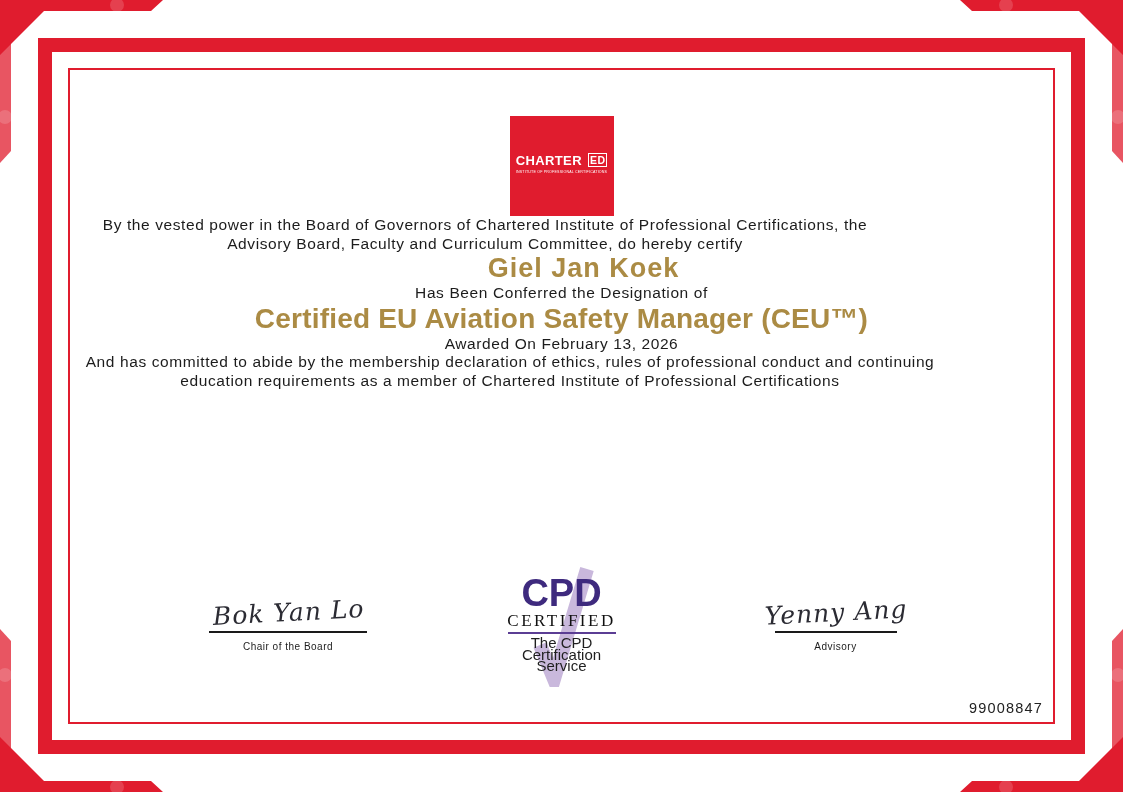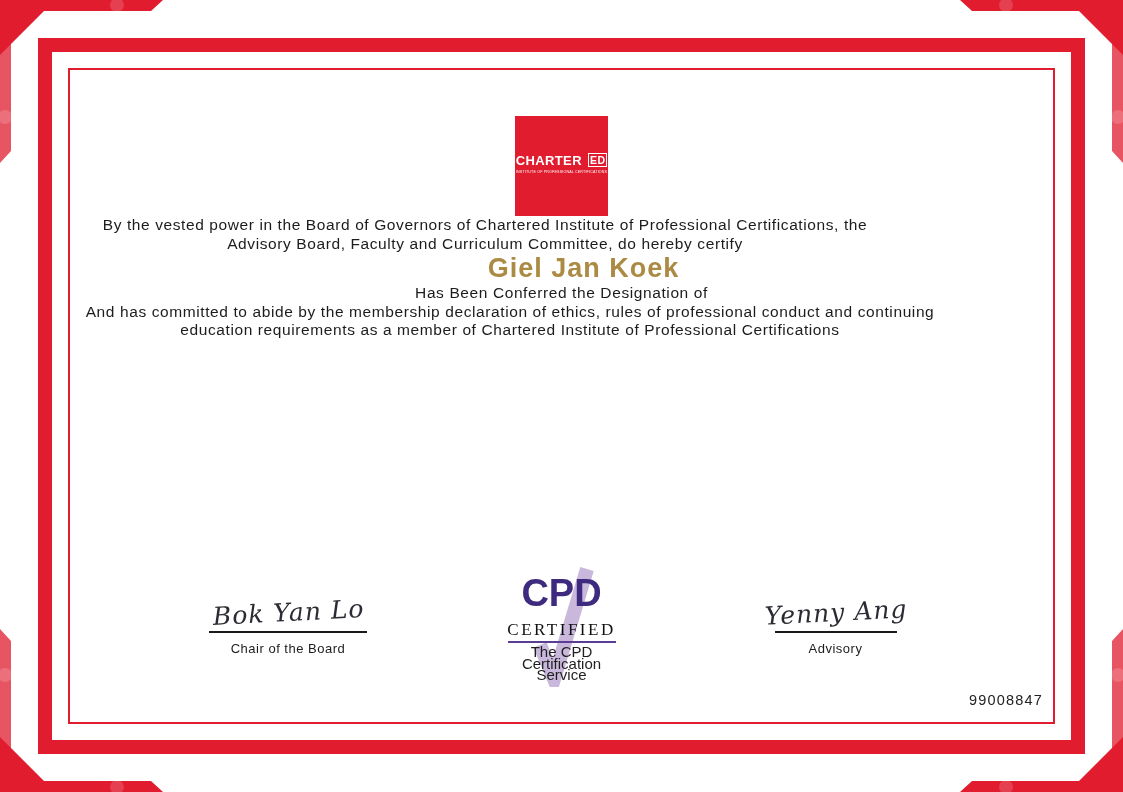--- a/index.html
+++ b/index.html
@@ -21,21 +21,21 @@
   .corner.tr{right:0;top:0;transform:scaleX(-1);}
   .corner.bl{left:0;bottom:0;transform:scaleY(-1);}
   .corner.br{right:0;bottom:0;transform:scale(-1,-1);}
   
   .border-thick{position:absolute;left:38px;top:38px;right:38px;bottom:38px;border:14px solid var(--red);}
   .border-thin{position:absolute;left:68px;top:68px;right:68px;bottom:68px;border:2px solid var(--red);}
   
   .content{position:absolute;left:70px;top:70px;right:70px;bottom:70px;text-align:center;}
   .content p,.content h1,.content h2{margin:0;}
   .logo{
-    width:93px;height:100px;background:var(--red);margin:46px auto 0;
+    width:104px;height:100px;background:var(--red);margin:46px auto 0;
     display:flex;flex-direction:column;justify-content:center;align-items:center;
   }
   .logo-brand{color:#fff;font-weight:bold;font-size:13px;letter-spacing:.4px;display:flex;align-items:center;line-height:1;}
   .logo-brand .boxed{border:1px solid #fff;padding:0 1px;margin-left:6px;font-size:10.5px;line-height:12px;}
   .logo-sub{color:#fff;font-size:8px;white-space:nowrap;transform:scale(.45);transform-origin:center top;margin-top:3px;letter-spacing:.4px;}
   .bodytext{font-size:15.5px;line-height:18.5px;letter-spacing:.6px;}
   .intro{margin:22px auto 0;max-width:830px;}
   .recipient{margin-top:16px;font-size:27px;font-weight:bold;color:var(--gold);letter-spacing:1px;padding-left:44px;}
   .conferred{margin-top:14px;}
   .designation{margin-top:16px;font-size:28px;font-weight:bold;color:var(--gold);letter-spacing:.2px;}
@@ -48,31 +48,31 @@
   .sig-block.left{left:118px;width:200px;}
   .sig-block.right{left:668px;width:195px;}
   .sig-script{
     font-family:"DejaVu Serif",serif;font-style:italic;font-size:25px;color:#2b2b33;
     height:52px;display:flex;align-items:flex-end;justify-content:center;transform:rotate(-3deg);
     letter-spacing:1px;
   }
   .sig-line{height:1.5px;background:#1a1a1a;margin:4px auto 0;}
   .sig-block.left .sig-line{width:158px;}
   .sig-block.right .sig-line{width:122px;}
-  .sig-title{margin-top:8px;font-size:13px;letter-spacing:.5px;}
+  .sig-title{margin-top:8px;font-size:10px;letter-spacing:.5px;}
   
   .cpd{position:absolute;left:50%;transform:translateX(-50%);top:0;width:140px;}
   .cpd-inner{position:relative;}
   .cpd-check{position:absolute;left:0;top:-8px;z-index:0;}
   .cpd-acronym{position:relative;z-index:1;font-size:38px;line-height:36px;font-weight:800;color:var(--purple);letter-spacing:0;}
-  .cpd-certified{position:relative;z-index:1;font-family:"Liberation Serif",serif;font-size:17px;letter-spacing:2.5px;color:#101010;margin-top:10px;line-height:18px;}
+  .cpd-certified{position:relative;z-index:1;font-family:"Liberation Serif",serif;font-size:17px;letter-spacing:2.5px;color:#101010;margin-top:1px;line-height:18px;}
   .cpd-underline{position:relative;z-index:1;width:108px;height:2px;background:#5b3d94;margin:2px auto 0;}
   .cpd-service{position:relative;z-index:1;font-size:15px;line-height:11.5px;color:#1f1f1f;margin-top:3px;}
   
-  .serial{position:absolute;right:10px;bottom:14px;font-size:14.5px;letter-spacing:1.2px;color:#222;}
+  .serial{position:absolute;right:10px;bottom:6px;font-size:14.5px;letter-spacing:1.2px;color:#222;}
 </style>
 </head>
 <body>
 
 <div class="page">
 
   <svg class="corner tl" viewBox="0 0 163 163">
     <path fill="#e85562" d="M0,0 L11,0 L11,151 L0,163 Z"></path>
     <path fill="#e01c2e" d="M0,0 L163,0 L151,11 L44,11 L11,44 L0,55 Z"></path>
     <circle cx="117" cy="5" r="7" fill="#ffffff" opacity="0.16"></circle>
@@ -109,22 +109,24 @@
       </div>
       <div class="logo-sub">INSTITUTE OF PROFESSIONAL CERTIFICATIONS</div>
     </div>
 
     <p class="bodytext intro">By the vested power in the Board of Governors of Chartered Institute of Professional Certifications, the Advisory Board, Faculty and Curriculum Committee, do hereby certify</p>
 
     <h1 class="recipient">Giel Jan Koek</h1>
 
     <p class="bodytext conferred">Has Been Conferred the Designation of</p>
 
+    <h2 class="designation">Certified EU Aviation Safety Manager (CEU™)</h2>
 
 
+    <p class="bodytext awarded">Awarded On February 13, 2026</p>
 
     <p class="bodytext commitment">And has committed to abide by the membership declaration of ethics, rules of professional conduct and continuing education requirements as a member of Chartered Institute of Professional Certifications</p>
 
     <div class="sig-row">
 
       <div class="sig-block left">
         <div class="sig-script">Bok Yan Lo</div>
         <div class="sig-line"></div>
         <div class="sig-title">Chair of the Board</div>
       </div>

